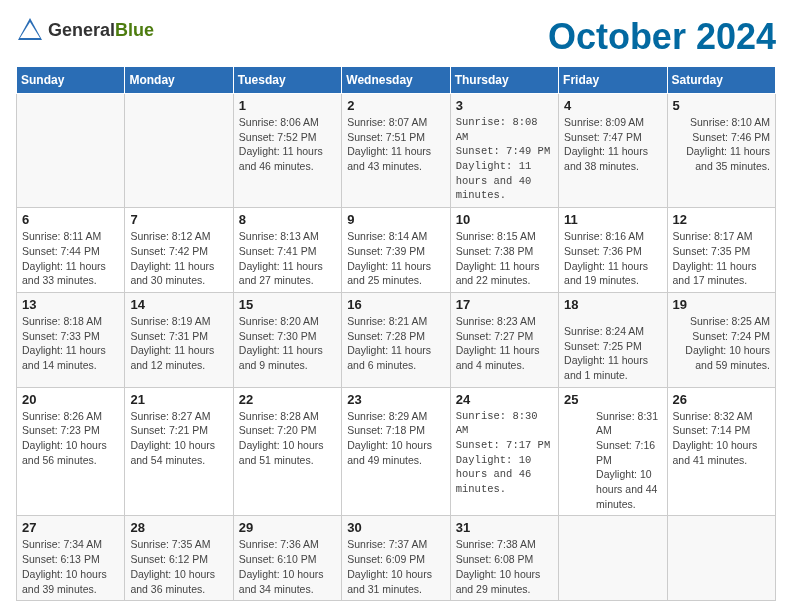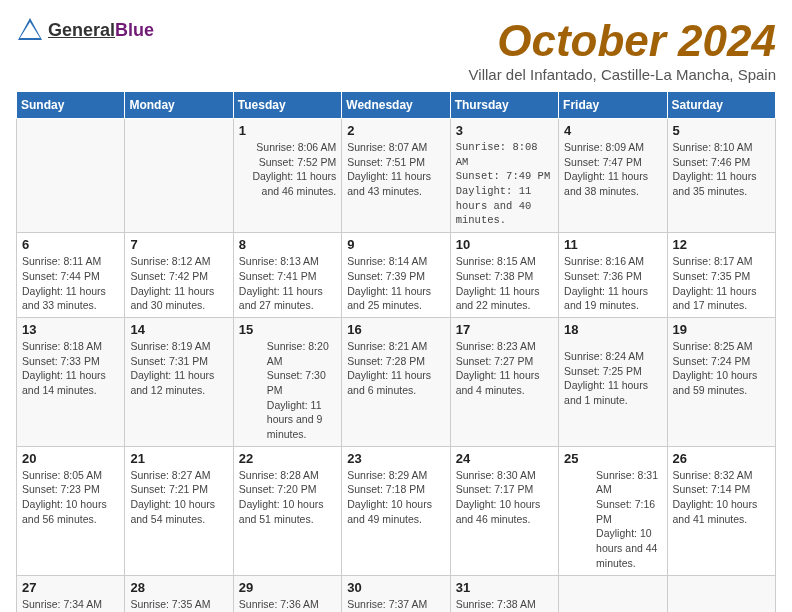--- a/index.html
+++ b/index.html
@@ -18,39 +18,37 @@
     }
     .logo {
       display: flex;
       align-items: center;
       gap: 4px;
     }
     .logo-text-general {
       font-size: 18px;
       font-weight: bold;
       color: #333;
-      text-decoration: underline;
     }
     .logo-text-blue {
       font-size: 18px;
       font-weight: bold;
-      color: #701a75;
+      color: #4d7c0f;
     }
     .logo-icon {
       width: 28px;
       height: 28px;
     }
     .title-area {
       text-align: right;
     }
     .month-title {
-      font-size: 44px;
-      font-weight: bold;
-      color: #a16207;
-      font-style: italic;
+      font-size: 36px;
+      font-weight: bold;
+      color: #0369a1;
     }
     .location-title {
       font-size: 15px;
       color: #555;
     }
     .calendar {
       width: 100%;
       border-collapse: collapse;
       font-size: 11px;
     }
@@ -101,21 +99,20 @@
     <svg class="logo-icon" viewBox="0 0 28 28" xmlns="http://www.w3.org/2000/svg">
       <polygon points="14,2 26,24 2,24" fill="#2a6db5"></polygon>
       <polygon points="14,6 24,22 4,22" fill="#fff"></polygon>
     </svg>
     <div>
       <span class="logo-text-general">General</span><span class="logo-text-blue">Blue</span>
     </div>
   </div>
   <div class="title-area">
     <div class="month-title">October 2024</div>
-    <div class="location-title">Villar del Infantado, Castille-La Mancha, Spain</div>
   </div>
 </div>
 
 <table class="calendar">
   <thead>
     <tr>
     <th>Sunday</th>
         <th>Monday</th>
         <th>Tuesday</th>
         <th>Wednesday</th>
@@ -123,21 +120,21 @@
         <th>Friday</th>
         <th>Saturday</th>
       </tr>
   </thead>
   <tbody id="calendar-body">
   <tr>
         <td class="empty-cell"></td>
         <td class="empty-cell"></td>
         <td>
           <span class="day-number">1</span>
-          <div class="day-info" style="white-space: pre-line; text-align: right;">Sunrise: 8:06 AM
+          <div class="day-info" style="white-space: pre-line;">Sunrise: 8:06 AM
 Sunset: 7:52 PM
 Daylight: 11 hours and 46 minutes.</div>
         </td>
         <td>
           <span class="day-number">2</span>
           <div class="day-info" style="white-space: pre-line;">Sunrise: 8:07 AM
 Sunset: 7:51 PM
 Daylight: 11 hours and 43 minutes.</div>
         </td>
         <td>
@@ -147,21 +144,21 @@
 Daylight: 11 hours and 40 minutes.</div>
         </td>
         <td>
           <span class="day-number">4</span>
           <div class="day-info" style="white-space: pre-line;">Sunrise: 8:09 AM
 Sunset: 7:47 PM
 Daylight: 11 hours and 38 minutes.</div>
         </td>
         <td>
           <span class="day-number">5</span>
-          <div class="day-info" style="white-space: pre-line;">Sunrise: 8:10 AM
+          <div class="day-info" style="white-space: pre-line; text-align: right;">Sunrise: 8:10 AM
 Sunset: 7:46 PM
 Daylight: 11 hours and 35 minutes.</div>
         </td>
       </tr>
       <tr>
         <td>
           <span class="day-number">6</span>
           <div class="day-info" style="white-space: pre-line;">Sunrise: 8:11 AM
 Sunset: 7:44 PM
 Daylight: 11 hours and 33 minutes.</div>
@@ -211,21 +208,21 @@
 Daylight: 11 hours and 14 minutes.</div>
         </td>
         <td>
           <span class="day-number">14</span>
           <div class="day-info" style="white-space: pre-line;">Sunrise: 8:19 AM
 Sunset: 7:31 PM
 Daylight: 11 hours and 12 minutes.</div>
         </td>
         <td>
           <span class="day-number">15</span>
-          <div class="day-info" style="white-space: pre-line; margin-left: 28px;">Sunrise: 8:20 AM
+          <div class="day-info" style="white-space: pre-line;">Sunrise: 8:20 AM
 Sunset: 7:30 PM
 Daylight: 11 hours and 9 minutes.</div>
         </td>
         <td>
           <span class="day-number">16</span>
           <div class="day-info" style="white-space: pre-line;">Sunrise: 8:21 AM
 Sunset: 7:28 PM
 Daylight: 11 hours and 6 minutes.</div>
         </td>
         <td>
@@ -235,29 +232,29 @@
 Daylight: 11 hours and 4 minutes.</div>
         </td>
         <td>
           <span class="day-number">18</span>
           <div class="day-info" style="white-space: pre-line; margin-top: 12px;">Sunrise: 8:24 AM
 Sunset: 7:25 PM
 Daylight: 11 hours and 1 minute.</div>
         </td>
         <td>
           <span class="day-number">19</span>
-          <div class="day-info" style="white-space: pre-line;">Sunrise: 8:25 AM
+          <div class="day-info" style="white-space: pre-line; text-align: right;">Sunrise: 8:25 AM
 Sunset: 7:24 PM
 Daylight: 10 hours and 59 minutes.</div>
         </td>
       </tr>
       <tr>
         <td>
           <span class="day-number">20</span>
-          <div class="day-info" style="white-space: pre-line;">Sunrise: 8:05 AM
+          <div class="day-info" style="white-space: pre-line;">Sunrise: 8:26 AM
 Sunset: 7:23 PM
 Daylight: 10 hours and 56 minutes.</div>
         </td>
         <td>
           <span class="day-number">21</span>
           <div class="day-info" style="white-space: pre-line;">Sunrise: 8:27 AM
 Sunset: 7:21 PM
 Daylight: 10 hours and 54 minutes.</div>
         </td>
         <td>
@@ -267,21 +264,21 @@
 Daylight: 10 hours and 51 minutes.</div>
         </td>
         <td>
           <span class="day-number">23</span>
           <div class="day-info" style="white-space: pre-line;">Sunrise: 8:29 AM
 Sunset: 7:18 PM
 Daylight: 10 hours and 49 minutes.</div>
         </td>
         <td>
           <span class="day-number">24</span>
-          <div class="day-info" style="white-space: pre-line;">Sunrise: 8:30 AM
+          <div class="day-info" style="white-space: pre-line; font-family: Liberation Mono, monospace;">Sunrise: 8:30 AM
 Sunset: 7:17 PM
 Daylight: 10 hours and 46 minutes.</div>
         </td>
         <td>
           <span class="day-number">25</span>
           <div class="day-info" style="white-space: pre-line; margin-left: 32px;">Sunrise: 8:31 AM
 Sunset: 7:16 PM
 Daylight: 10 hours and 44 minutes.</div>
         </td>
         <td>

